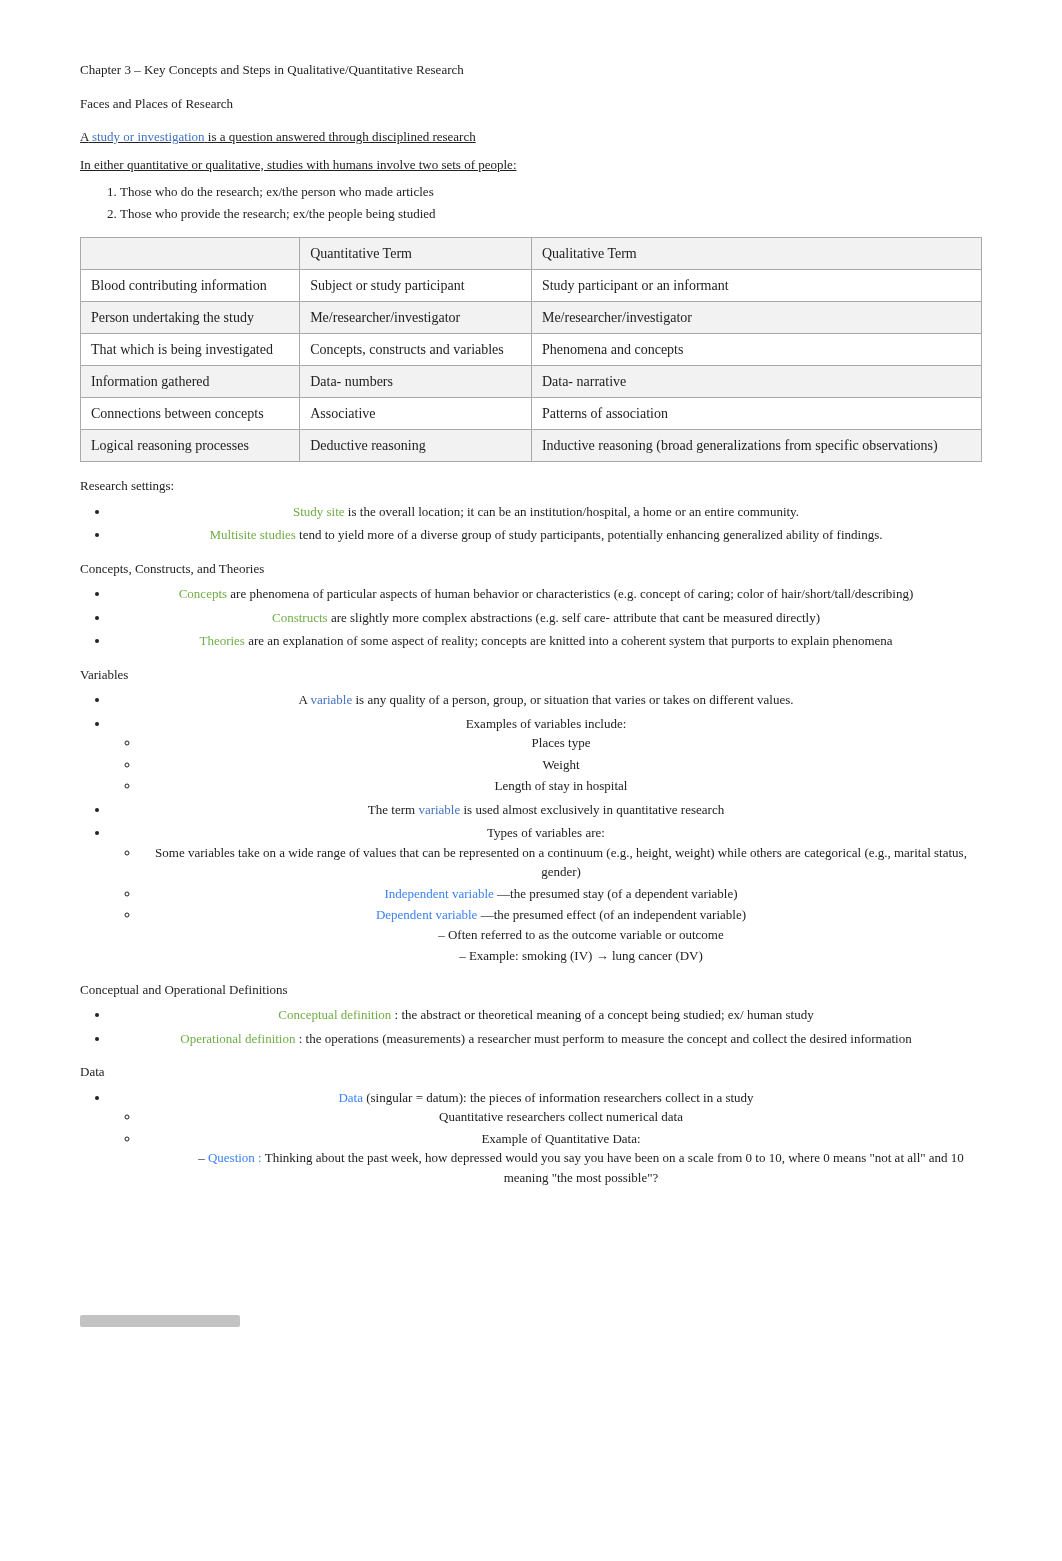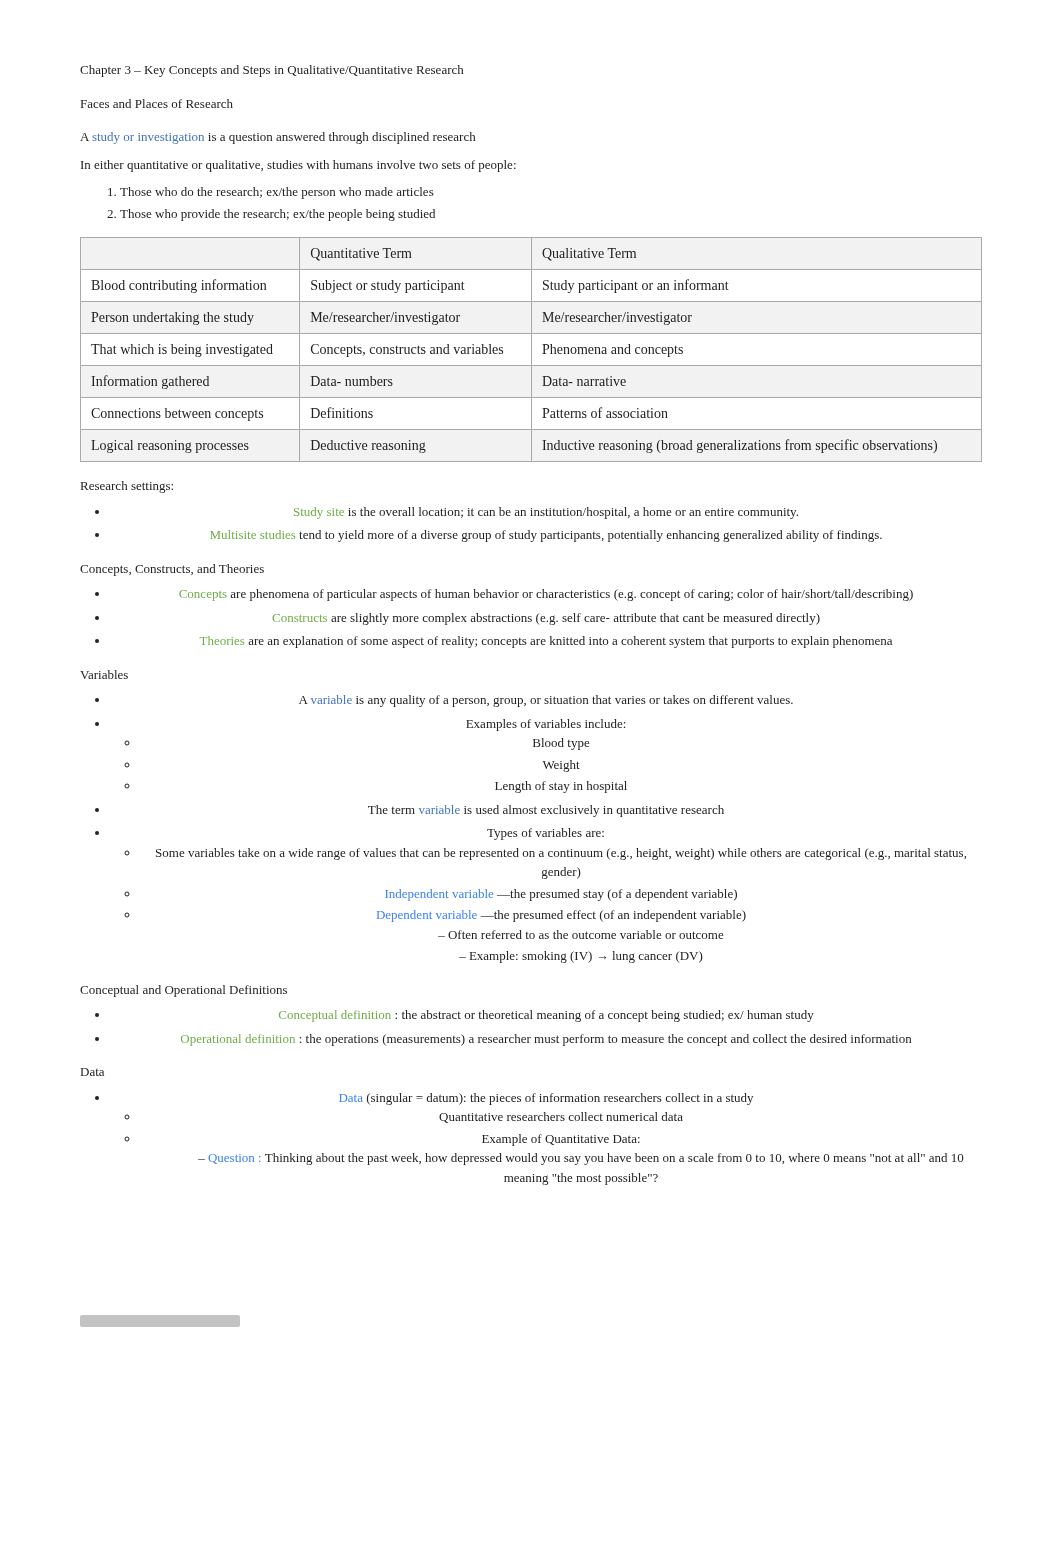--- a/index.html
+++ b/index.html
@@ -7,21 +7,21 @@
       font-family: Times New Roman, serif;
       font-size: 13px;
       color: #222;
       background: #fff;
       padding: 60px 80px;
       line-height: 1.5;
       max-width: 1062px;
     }
     .chapter-title { font-size: 13px; margin-bottom: 14px; font-family: Liberation Serif, serif; }
     .section-title { font-size: 13px; margin-bottom: 14px; }
-    .intro-text { font-size: 13px; margin-bottom: 8px; }
+    .intro-text { font-size: 13px; margin-bottom: 8px; text-decoration: underline; }
     .link-text { color: #4472C4; text-decoration: none; }
     .numbered-list { margin-left: 40px; margin-bottom: 14px; }
     .numbered-list li { margin-bottom: 2px; font-size: 13px; }
 
     
     .info-table {
       width: 100%;
       border-collapse: collapse;
       margin-bottom: 14px;
       font-size: 14px;
@@ -104,21 +104,21 @@
     <td>Concepts, constructs and variables</td>
     <td>Phenomena and concepts</td>
   </tr>
   <tr>
     <td>Information gathered</td>
     <td>Data- numbers</td>
     <td>Data- narrative</td>
   </tr>
   <tr>
     <td>Connections between concepts</td>
-    <td>Definitions</td>
+    <td>Associative</td>
     <td>Patterns of association</td>
   </tr>
   <tr>
     <td>Logical reasoning processes</td>
     <td>Deductive reasoning</td>
     <td>Inductive reasoning (broad generalizations from specific observations)</td>
   </tr>
 </tbody>
   </table>
 
@@ -153,21 +153,21 @@
 <p class="section-header">Variables</p>
 <ul class="bullet-list">
   <li>
     <span>A </span>
     <a class="blue-link" href="#">variable</a>
     <span> is any quality of a person, group, or situation that varies or takes on different values.</span>
   </li>
   <li>
     <span>Examples of variables include:</span>
     <ul class="sub-bullet-list">
-      <li>Blood type</li>
+      <li>Places type</li>
       <li>Weight</li>
       <li>Length of stay in hospital</li>
     </ul>
   </li>
   <li>
     <span>The term </span>
     <a class="blue-link" href="#">variable</a>
     <span> is used almost exclusively in quantitative research</span>
   </li>
   <li>

